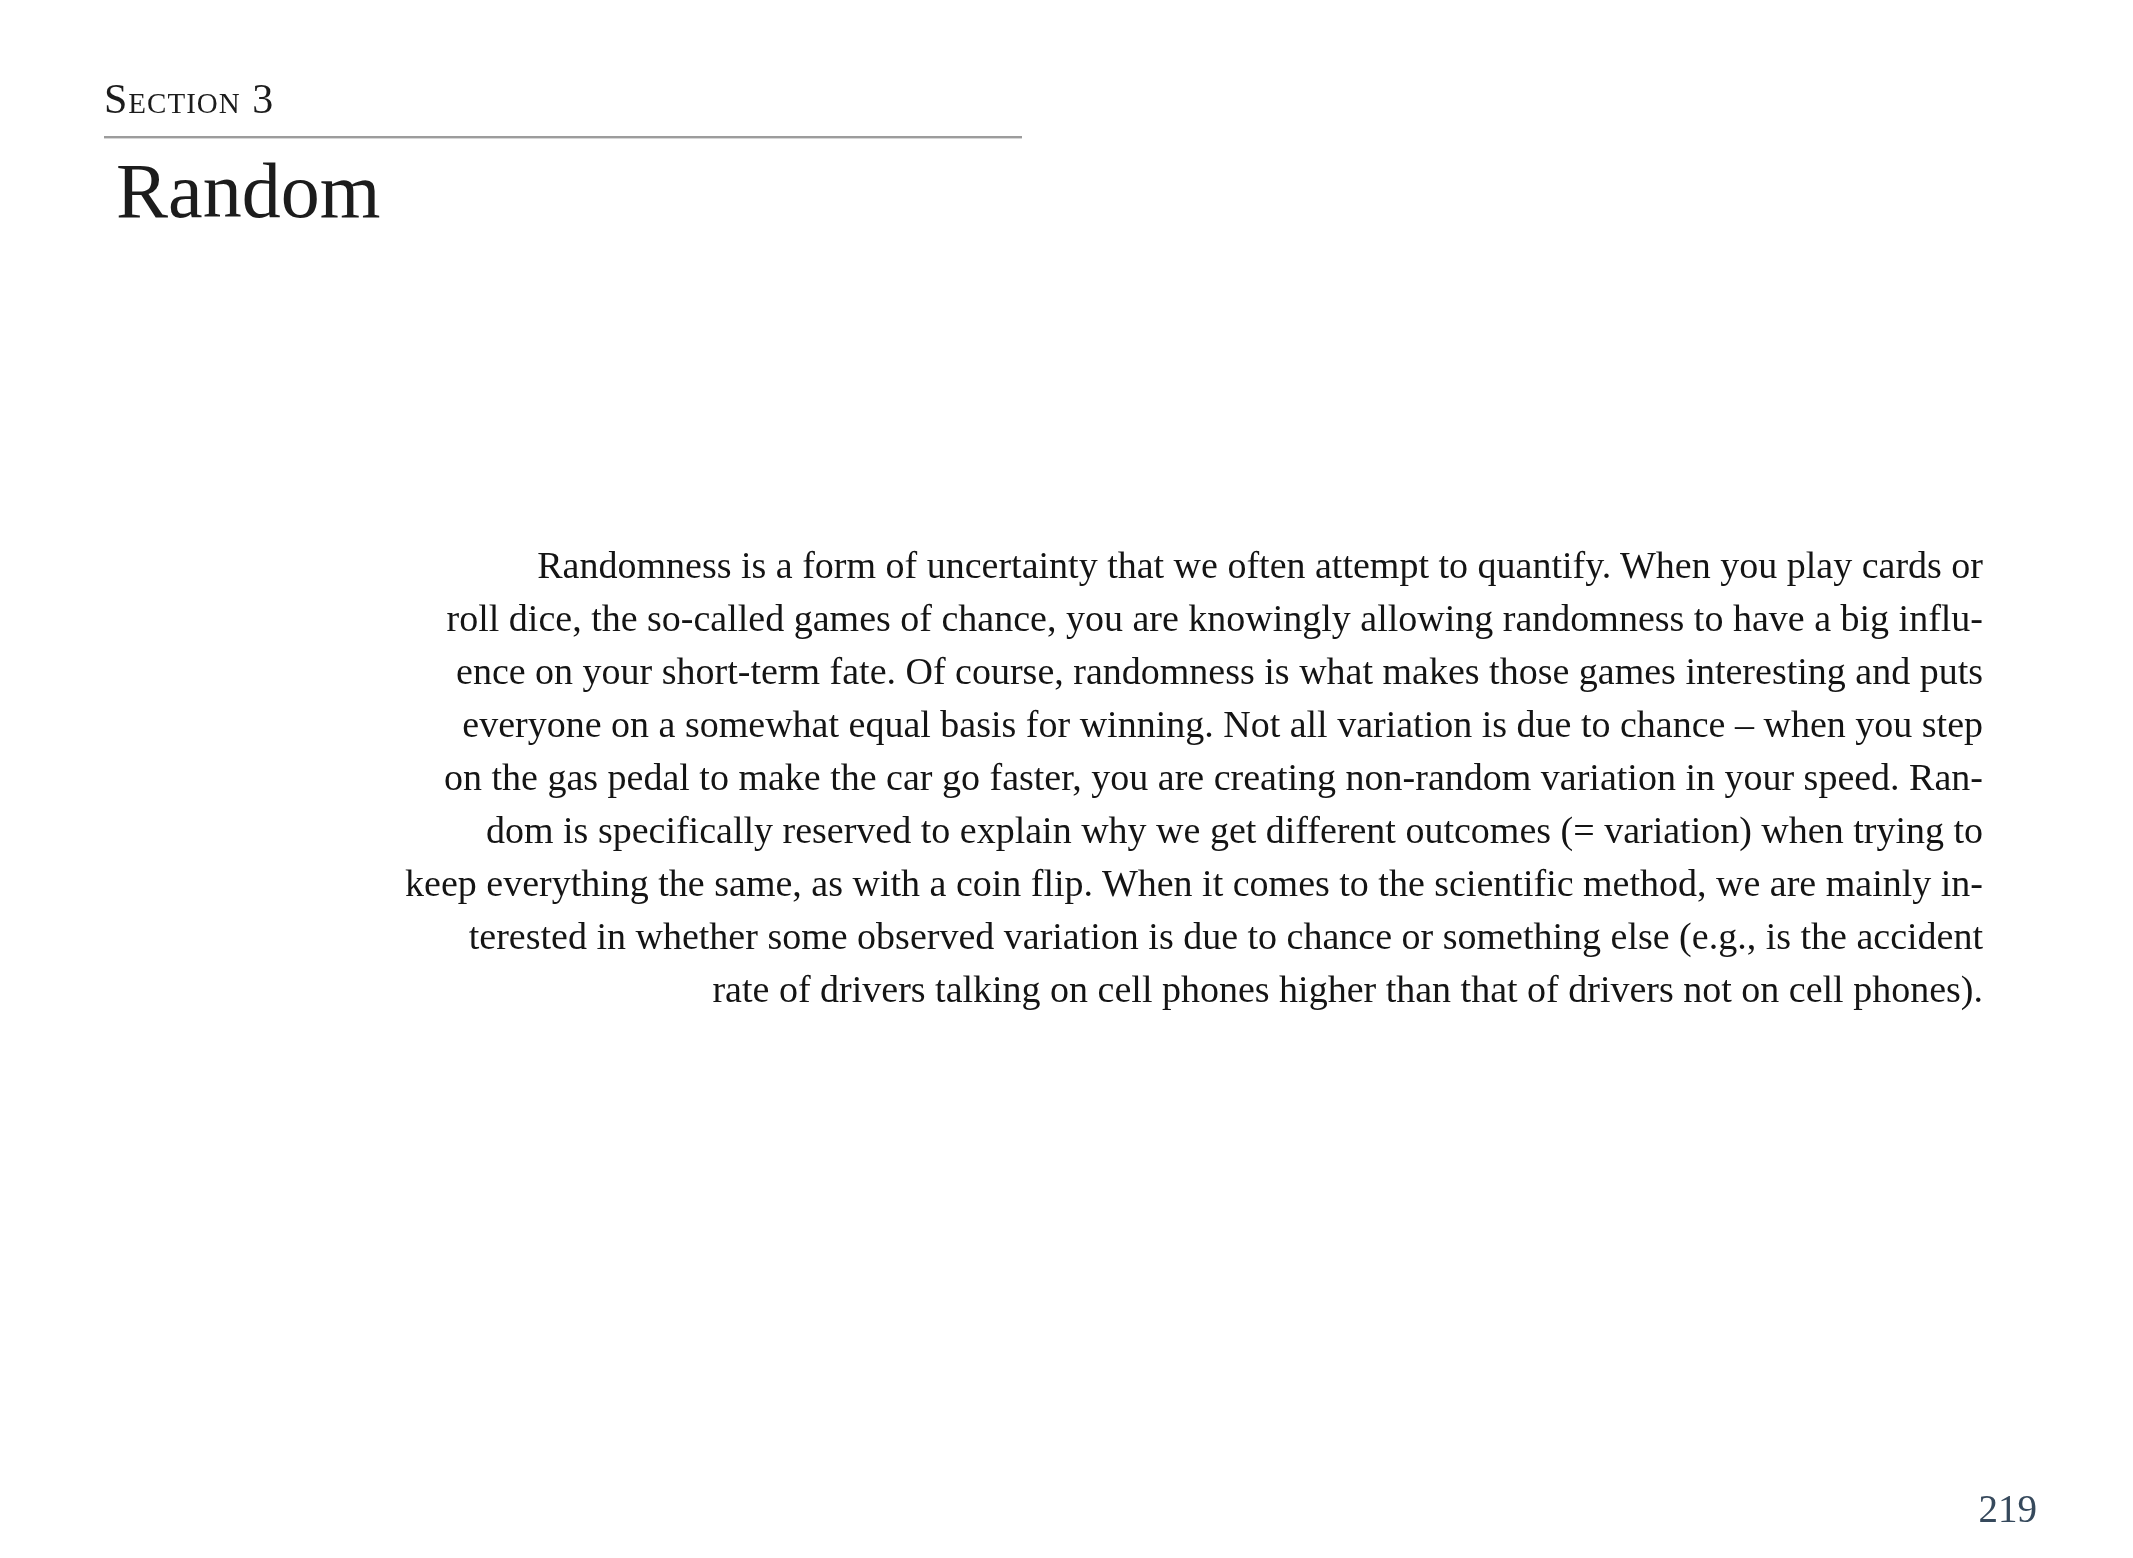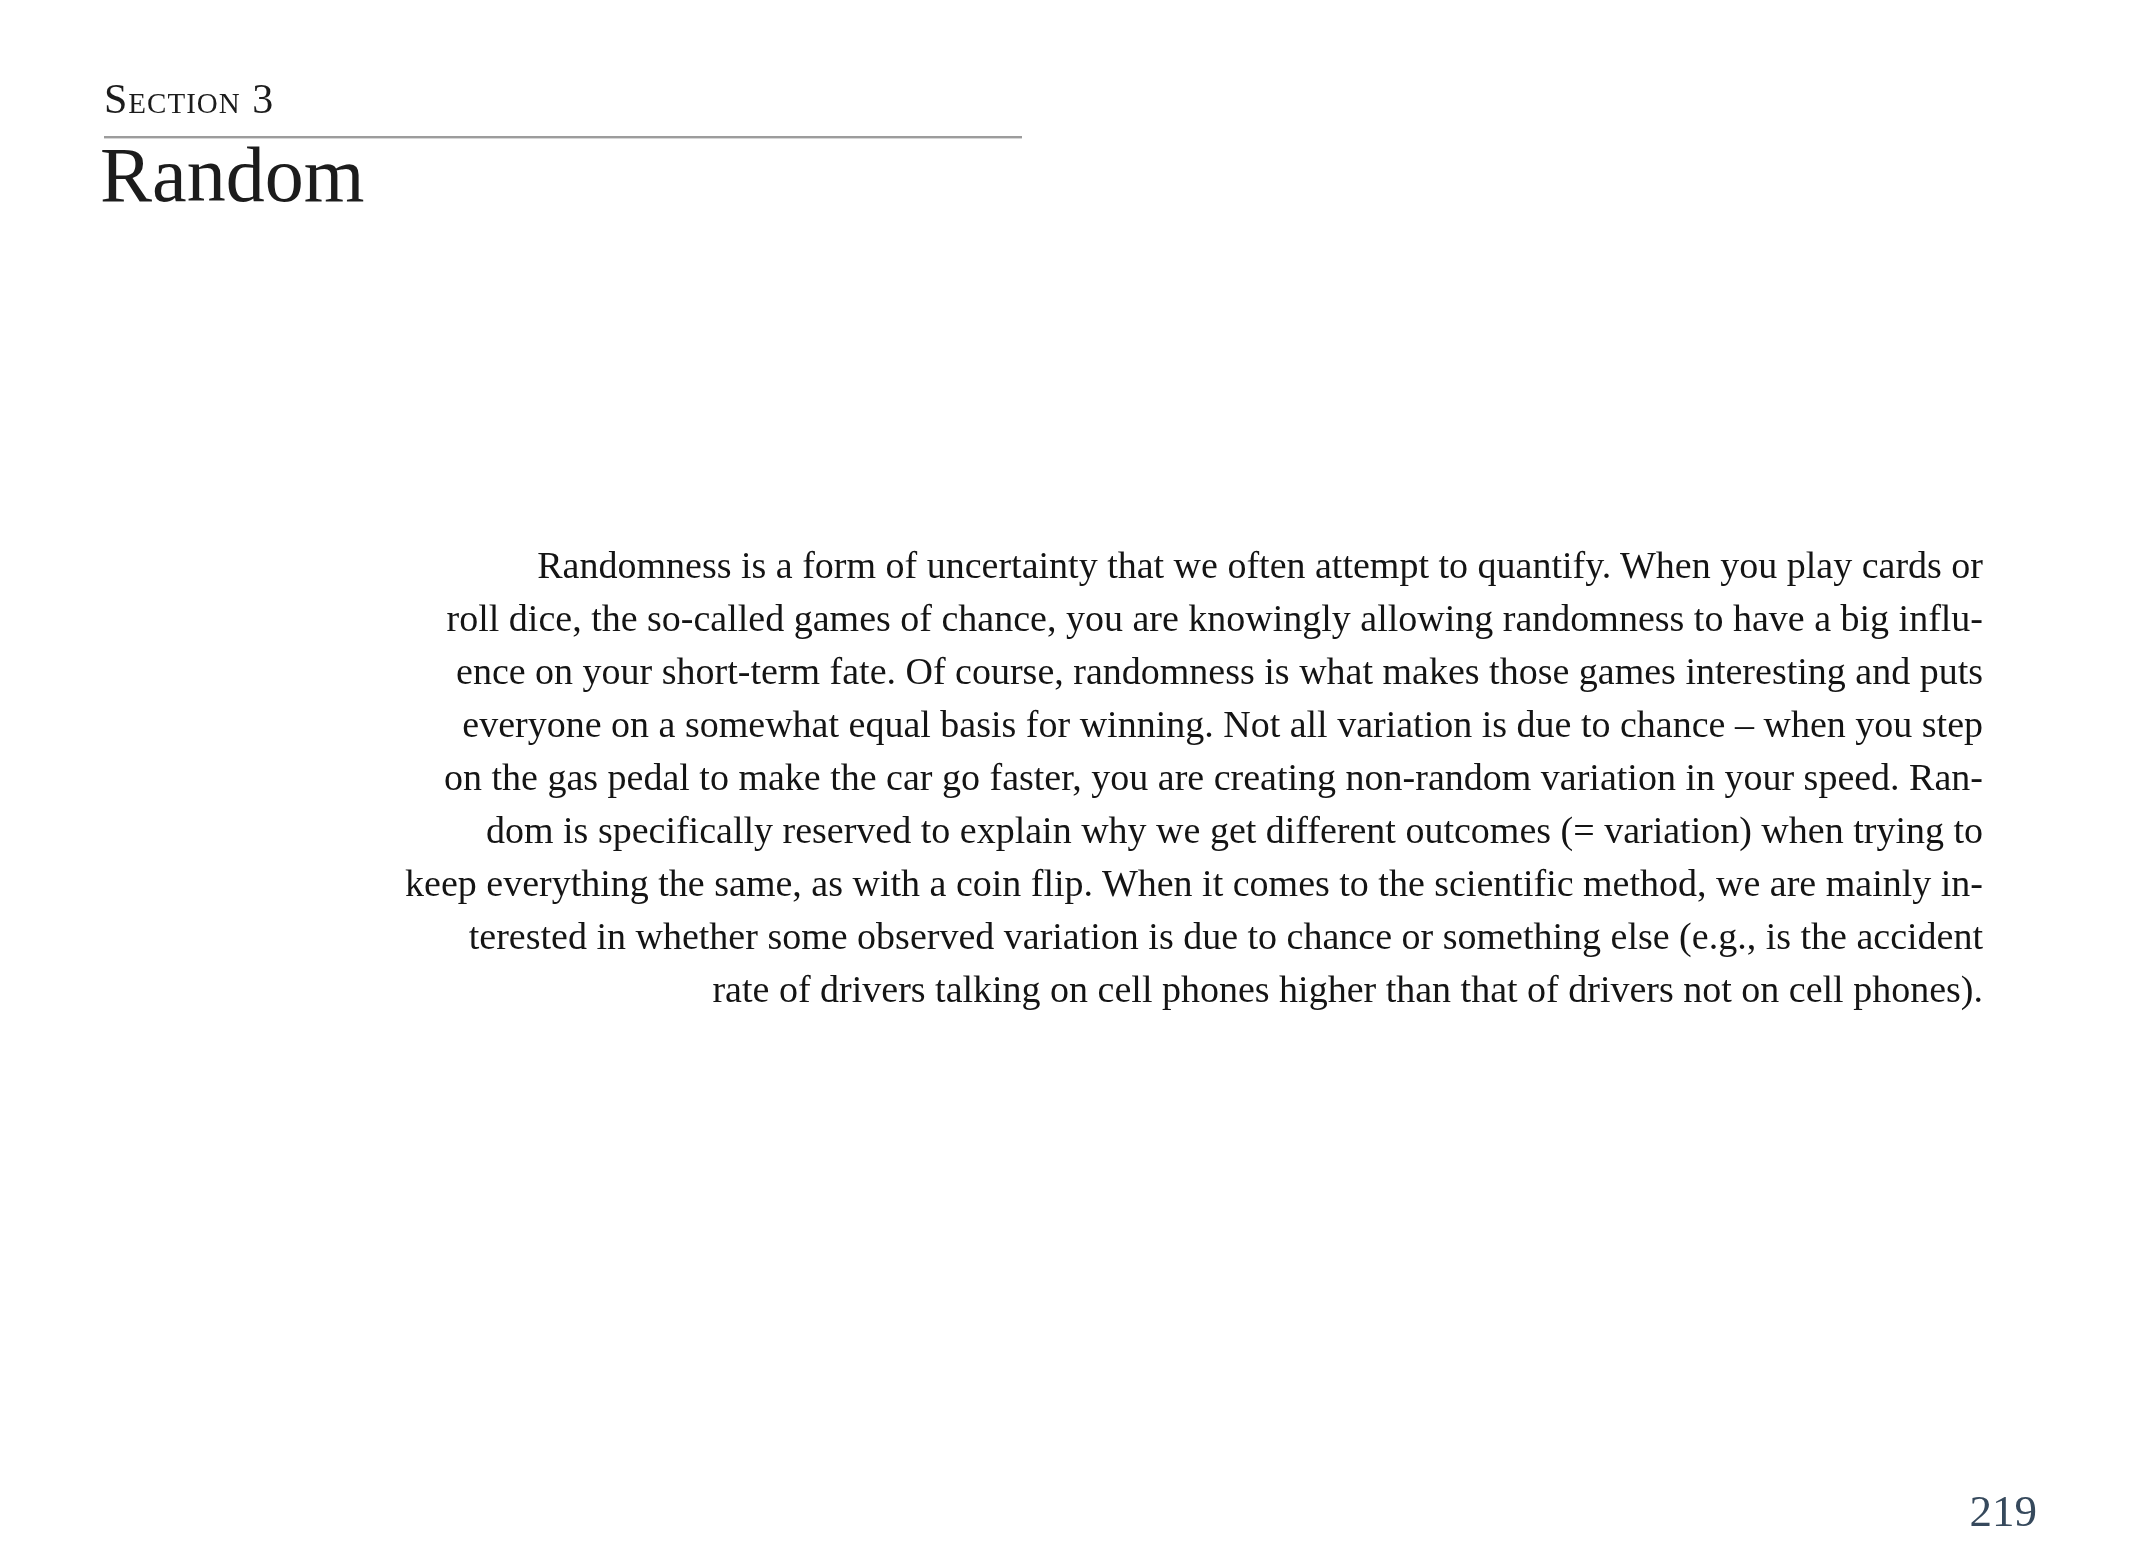--- a/index.html
+++ b/index.html
@@ -39,21 +39,21 @@
     height: 2px;
     background: #9c9c9c;
     border: none;
     border-bottom: 1px solid #d6d6d6;
     margin: 0;
   }
   .page-title {
     position: absolute;
     left: 100px;
     top: 136px;
-    margin: 0;
+    margin: 16px;
     font-size: 78px;
     line-height: 1;
     font-weight: normal;
     color: #1c1c1c;
   }
   .body-paragraph {
     position: absolute;
     left: 215px;
     top: 531px;
     width: 1760px;
@@ -61,21 +61,21 @@
     font-size: 38px;
     line-height: 53px;
     white-space: pre-line;
     text-indent: 72px;
     color: #141414;
   }
   .page-number {
     position: absolute;
     right: 96px;
     top: 1489px;
-    font-size: 45px;
+    font-size: 39px;
     line-height: 1;
     color: #36495c;
   }
 </style>
 </head>
 <body>
 
 <div class="page">
 
   <header>

